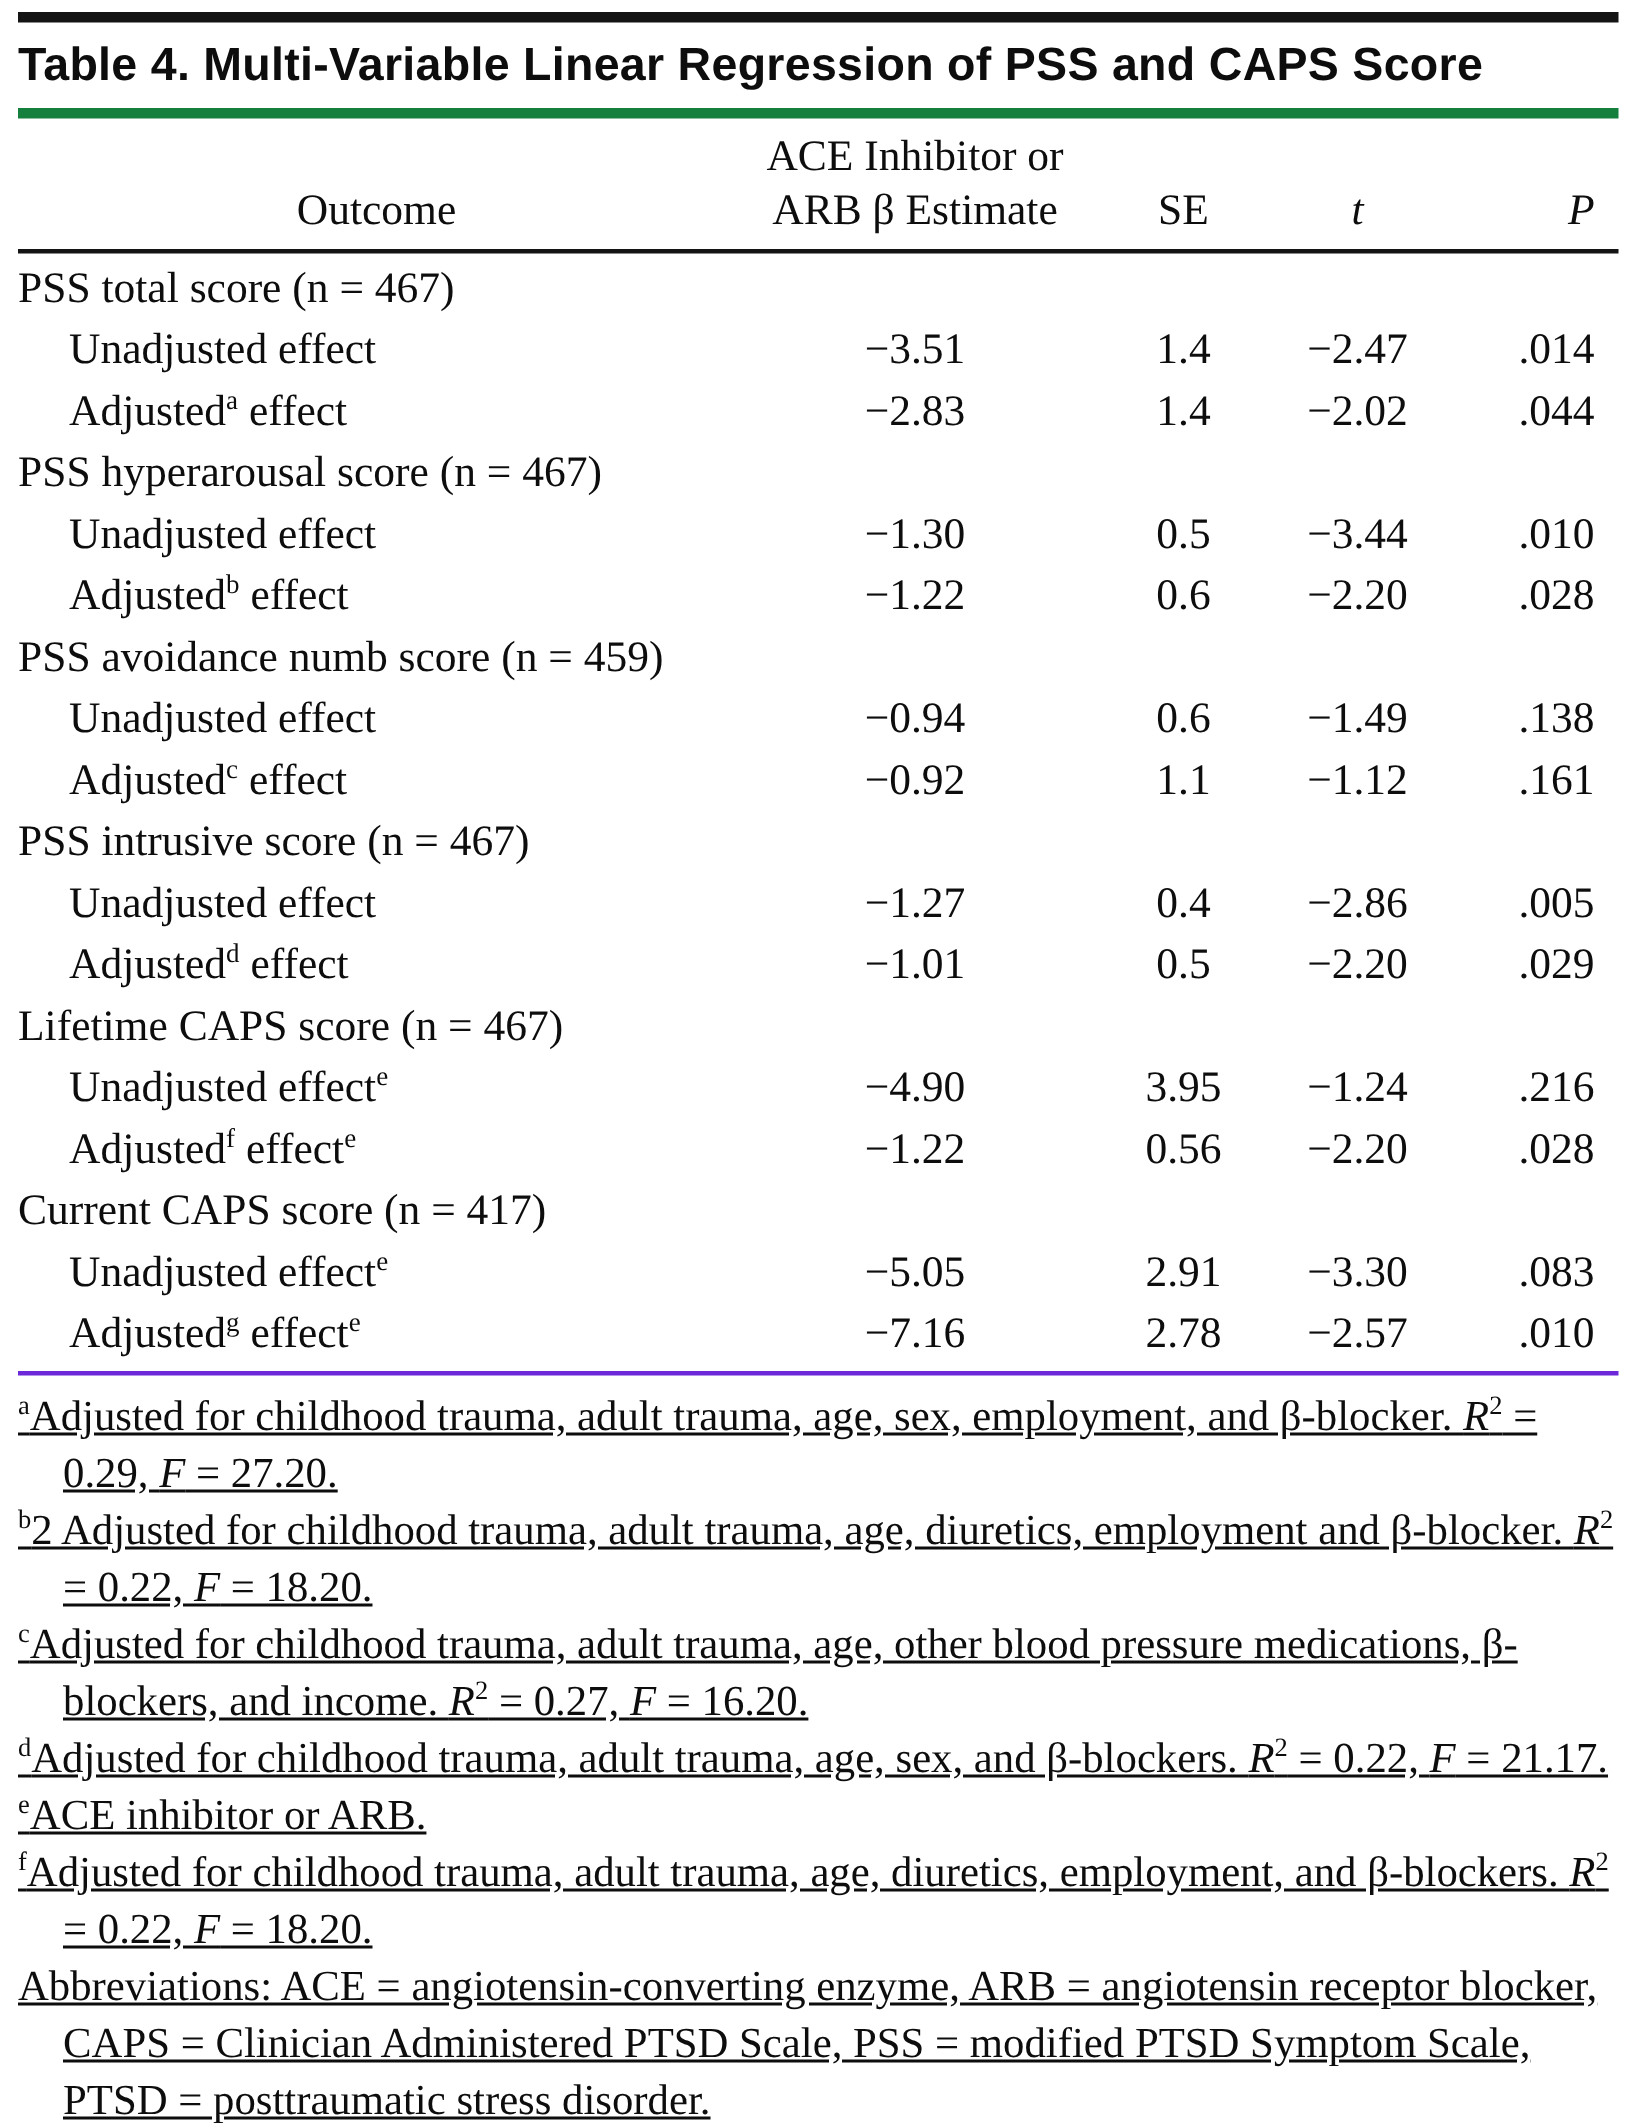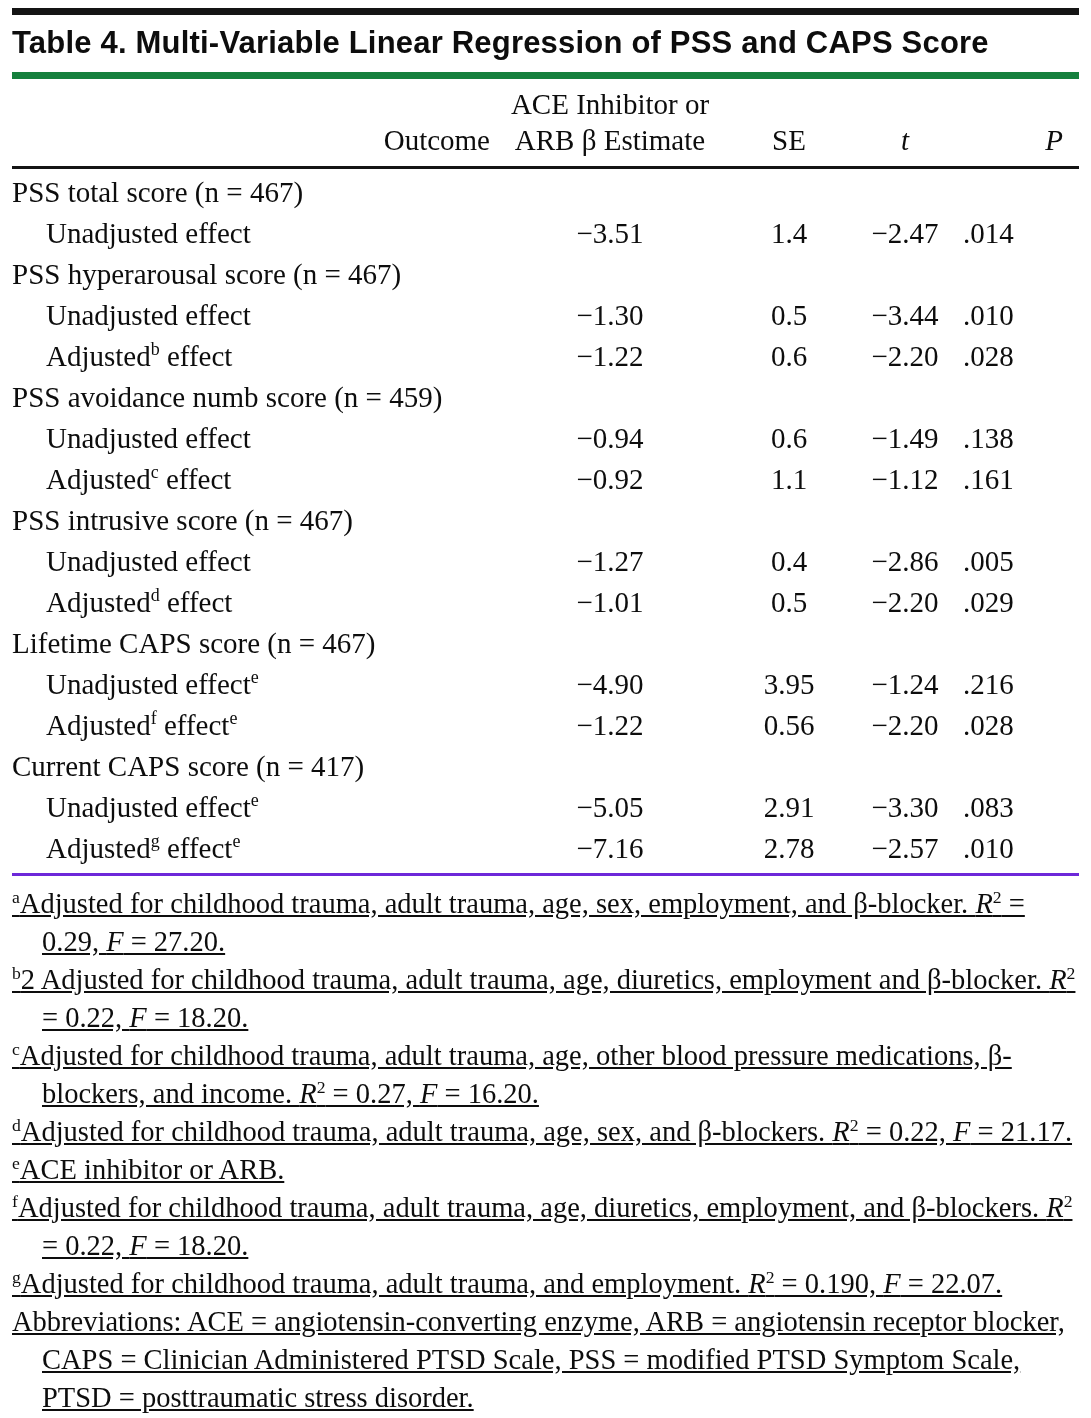--- a/index.html
+++ b/index.html
@@ -30,35 +30,35 @@
     table-layout: fixed;
     font-size: 29px;
   }
   thead th {
     font-weight: 400;
     vertical-align: bottom;
     padding: 8px 0 8px 0;
     border-bottom: 3px solid #141414;
     line-height: 1.22;
   }
-  th.col-outcome { text-align: right; }
+  th.col-outcome { text-align: center; }
   th.col-est, th.col-se, th.col-t { text-align: center; }
   th.col-p { text-align: right; padding-right: 16px; }
   .it { font-style: italic; }
   tbody td {
     line-height: 39px;
     white-space: nowrap;
     overflow: visible;
   }
   tbody tr:first-child td { padding-top: 4px; }
   tbody tr:last-child td { border-bottom: 3px solid #6d28d9; padding-bottom: 5px; }
   td.outcome.group { padding-left: 0; }
   td.outcome.sub { padding-left: 34px; }
   td.num { text-align: center; }
-  td.num.p { text-align: left; padding-right: 16px; }
+  td.num.p { text-align: right; padding-right: 16px; }
   sup {
     font-size: 0.62em;
     line-height: 0;
     vertical-align: super;
   }
   .footnotes {
     padding-top: 9px;
     font-size: 28.5px;
     line-height: 38px;
   }
@@ -106,20 +106,27 @@
           <td class="num p"></td>
         </tr>
         <tr>
           <td class="outcome sub">Unadjusted effect</td>
           <td class="num">−3.51</td>
           <td class="num">1.4</td>
           <td class="num">−2.47</td>
           <td class="num p">.014</td>
         </tr>
         <tr>
+          <td class="outcome sub">Adjusted<sup>a</sup> effect</td>
+          <td class="num">−2.83</td>
+          <td class="num">1.4</td>
+          <td class="num">−2.02</td>
+          <td class="num p">.044</td>
+        </tr>
+        <tr>
           <td class="outcome group">PSS hyperarousal score (n = 467)</td>
           <td class="num"></td>
           <td class="num"></td>
           <td class="num"></td>
           <td class="num p"></td>
         </tr>
         <tr>
           <td class="outcome sub">Unadjusted effect</td>
           <td class="num">−1.30</td>
           <td class="num">0.5</td>
@@ -220,17 +227,16 @@
       </tbody>
   </table>
 
   <div class="footnotes" id="footnotes">
       <p class="footnote"><sup>a</sup>Adjusted for childhood trauma, adult trauma, age, sex, employment, and β-blocker. <i>R</i><sup>2</sup> = 0.29, <i>F</i> = 27.20.</p>
       <p class="footnote"><sup>b</sup>2 Adjusted for childhood trauma, adult trauma, age, diuretics, employment and β-blocker. <i>R</i><sup>2</sup> = 0.22, <i>F</i> = 18.20.</p>
       <p class="footnote"><sup>c</sup>Adjusted for childhood trauma, adult trauma, age, other blood pressure medications, β-blockers, and income. <i>R</i><sup>2</sup> = 0.27, <i>F</i> = 16.20.</p>
       <p class="footnote"><sup>d</sup>Adjusted for childhood trauma, adult trauma, age, sex, and β-blockers. <i>R</i><sup>2</sup> = 0.22, <i>F</i> = 21.17.</p>
       <p class="footnote"><sup>e</sup>ACE inhibitor or ARB.</p>
       <p class="footnote"><sup>f</sup>Adjusted for childhood trauma, adult trauma, age, diuretics, employment, and β-blockers. <i>R</i><sup>2</sup> = 0.22, <i>F</i> = 18.20.</p>
-      <p class="footnote"><sup>g</sup>Adjusted for childhood trauma, adult trauma, and employment. <i>R</i><sup>2</sup> = 0.190, <i>F</i> = 22.07.</p>
       <p class="abbr">Abbreviations: ACE = angiotensin-converting enzyme, ARB = angiotensin receptor blocker, CAPS = Clinician Administered PTSD Scale, PSS = modified PTSD Symptom Scale, PTSD = posttraumatic stress disorder.</p>
     </div>
 
 </div>
 
 </body></html>

